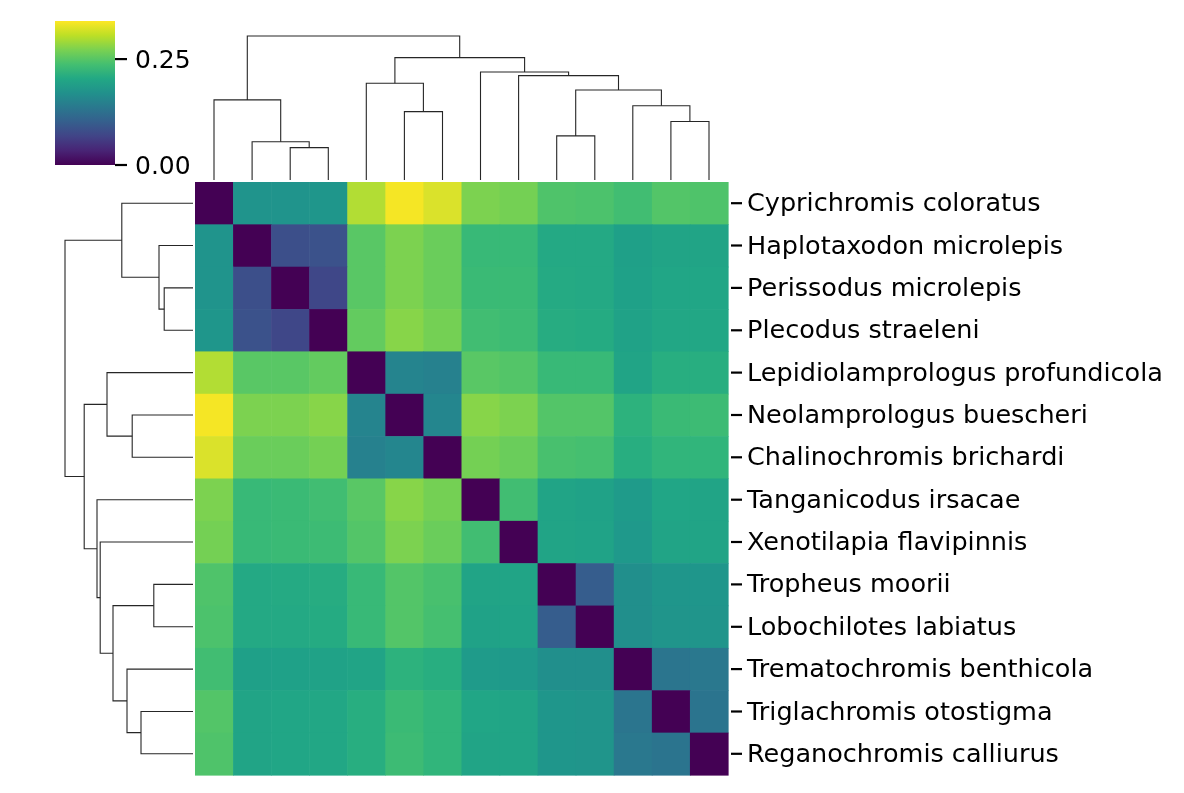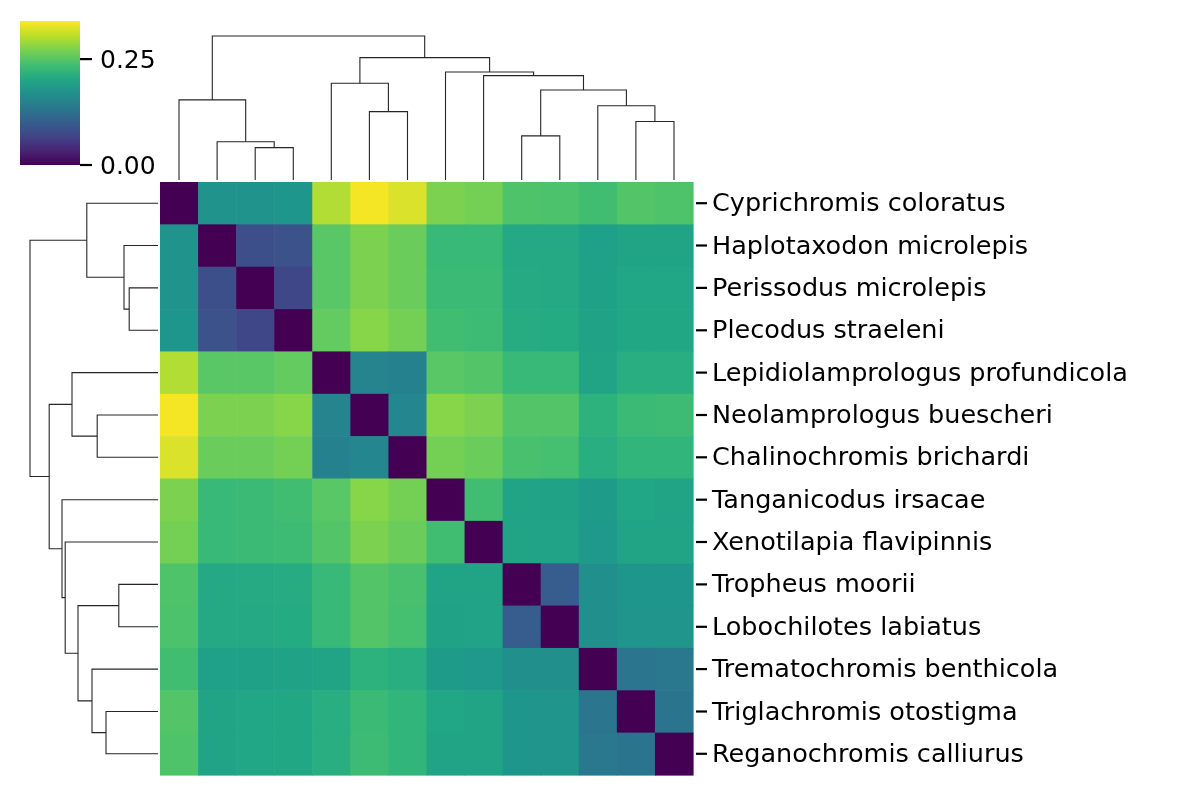--- a/index.html
+++ b/index.html
@@ -1,17 +1,17 @@
 <!DOCTYPE html>
 <html><head>
 <meta charset="utf-8">
 <style>
   html,body{margin:0;padding:0;background:#ffffff;}
   body{width:1184px;height:793px;overflow:hidden;font-family:"DejaVu Sans",sans-serif;}
-  #stage{position:relative;width:952px;height:793px;background:#ffffff;}
+  #stage{position:relative;width:952px;height:793px;background:#ffffff;margin-left:35px;}
   #plot{position:absolute;left:0;top:0;}
   .tick-label{font-family:"DejaVu Sans",sans-serif;font-size:25px;fill:#000;}
   .row-label{font-family:"DejaVu Sans",sans-serif;font-size:25.5px;fill:#000;dominant-baseline:middle;}
   .dend-line{fill:none;stroke:#262626;stroke-width:1.1px;stroke-linecap:butt;}
   .tickmark{stroke:#000;stroke-width:2.2px;}
 </style>
 </head>
 <body>
 
 <div id="stage">

